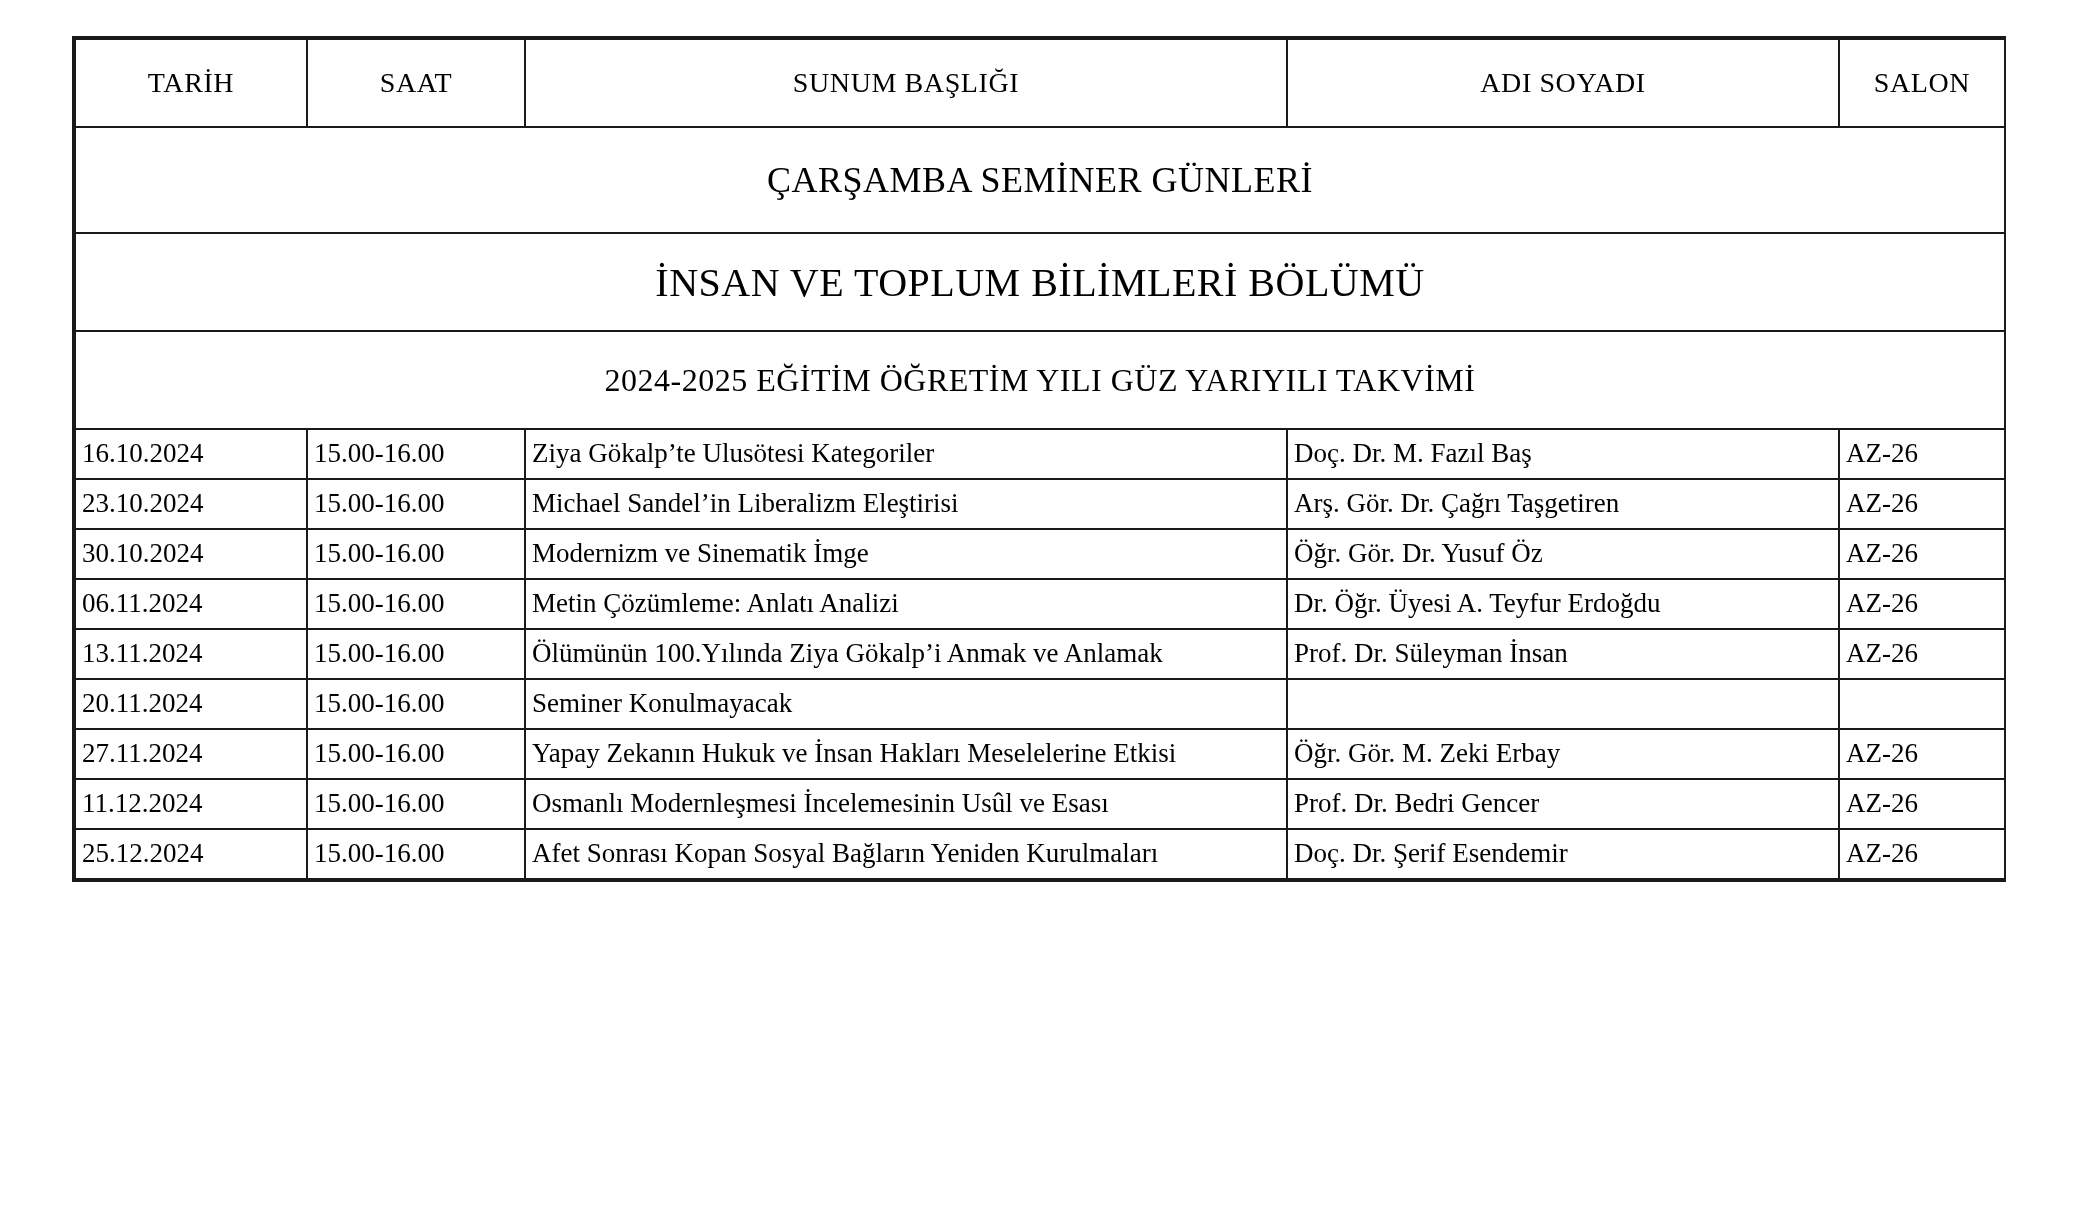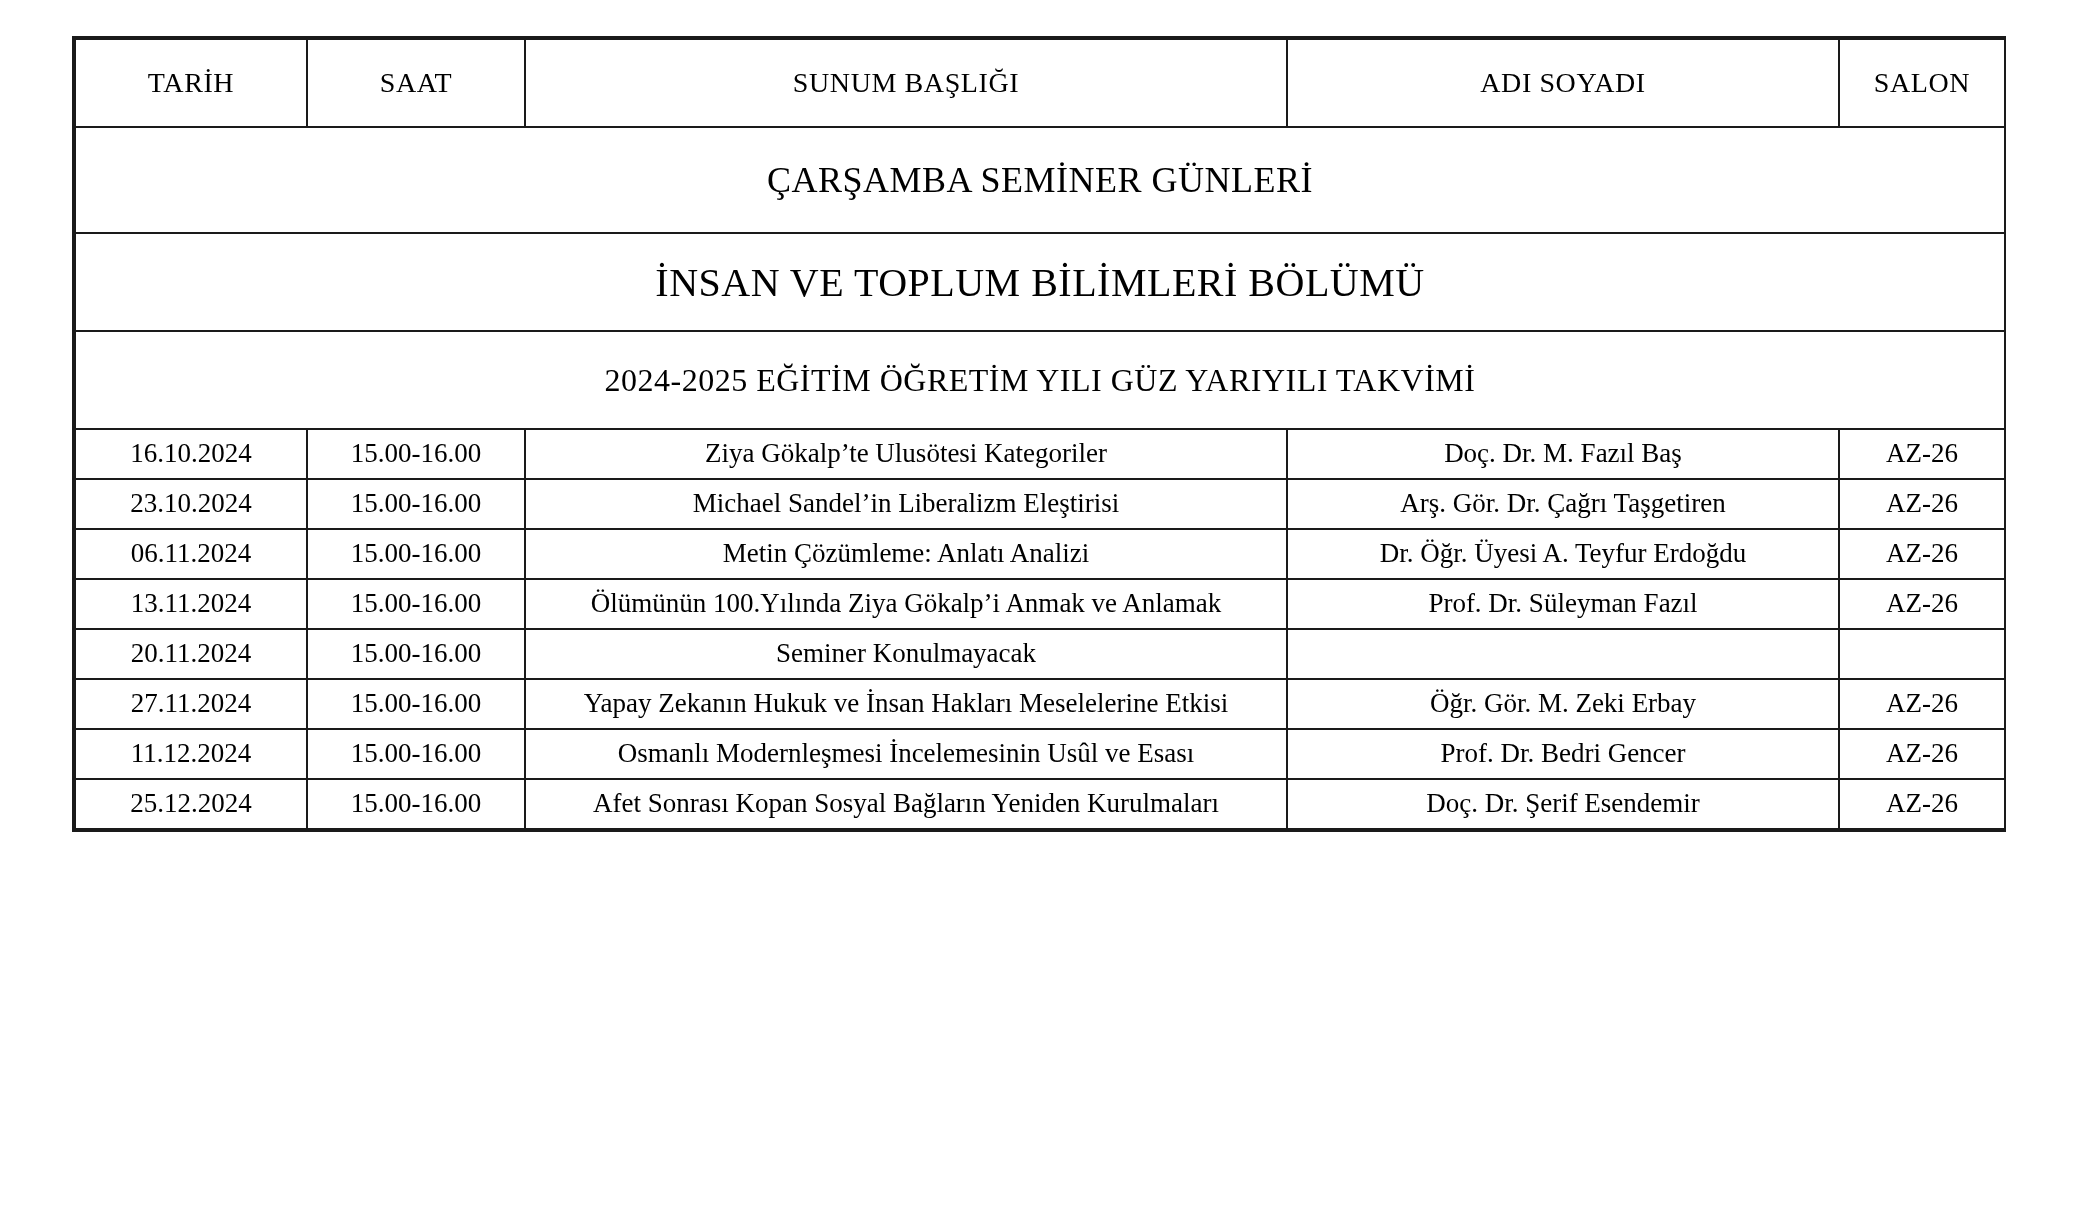--- a/index.html
+++ b/index.html
@@ -57,21 +57,20 @@
   }
   thead.col-heads th {
     height: 86px;
     font-size: 28px;
     font-weight: normal;
     text-align: center;
     letter-spacing: 0.6px;
   }
   tbody.rows td {
     font-size: 27px;
-    text-align: center;
     padding: 4px 6px;
     line-height: 1.18;
     height: 40px;
   }
   .c-date   { width: 232px; }
   .c-time   { width: 218px; }
   .c-title  { width: 762px; }
   .c-person { width: 552px; }
   .c-hall   { width: 166px; }
   .empty-cell { }
@@ -118,31 +117,38 @@
           <td>AZ-26</td>
         </tr>
         <tr>
           <td>23.10.2024</td>
           <td>15.00-16.00</td>
           <td>Michael Sandel’in Liberalizm Eleştirisi</td>
           <td>Arş. Gör. Dr. Çağrı Taşgetiren</td>
           <td>AZ-26</td>
         </tr>
         <tr>
+          <td>30.10.2024</td>
+          <td>15.00-16.00</td>
+          <td>Modernizm ve Sinematik İmge</td>
+          <td>Öğr. Gör. Dr. Yusuf Öz</td>
+          <td>AZ-26</td>
+        </tr>
+        <tr>
           <td>06.11.2024</td>
           <td>15.00-16.00</td>
           <td>Metin Çözümleme: Anlatı Analizi</td>
           <td>Dr. Öğr. Üyesi A. Teyfur Erdoğdu</td>
           <td>AZ-26</td>
         </tr>
         <tr>
           <td>13.11.2024</td>
           <td>15.00-16.00</td>
           <td>Ölümünün 100.Yılında Ziya Gökalp’i Anmak ve Anlamak</td>
-          <td>Prof. Dr. Süleyman Fazıl</td>
+          <td>Prof. Dr. Süleyman İnsan</td>
           <td>AZ-26</td>
         </tr>
         <tr>
           <td>20.11.2024</td>
           <td>15.00-16.00</td>
           <td>Seminer Konulmayacak</td>
           <td class="empty-cell"></td>
           <td class="empty-cell"></td>
         </tr>
         <tr>

